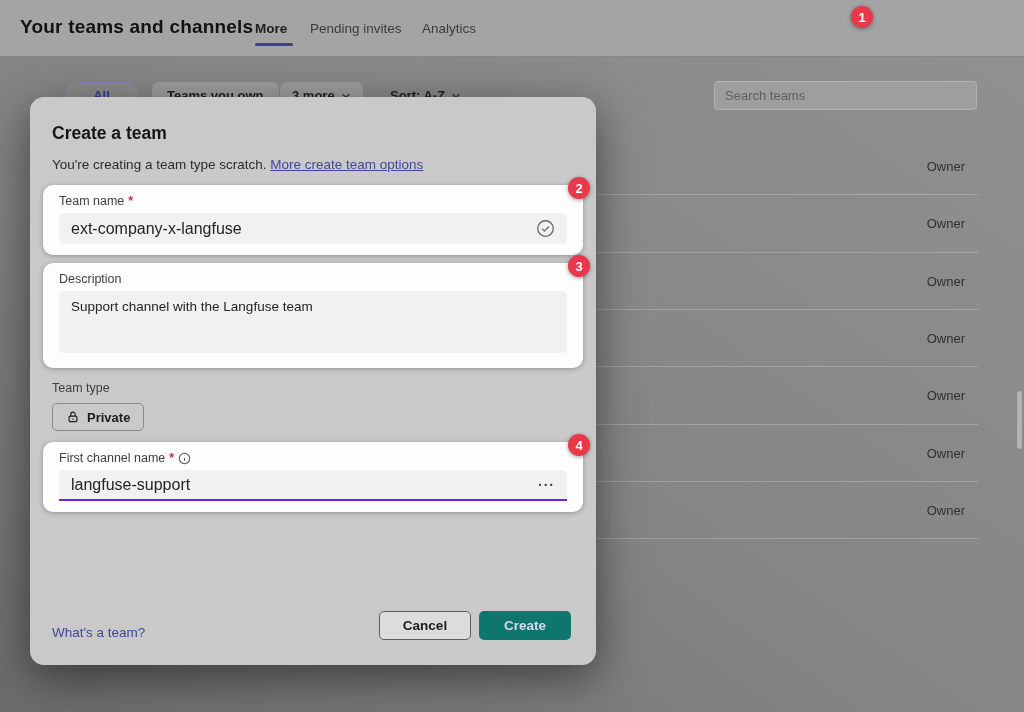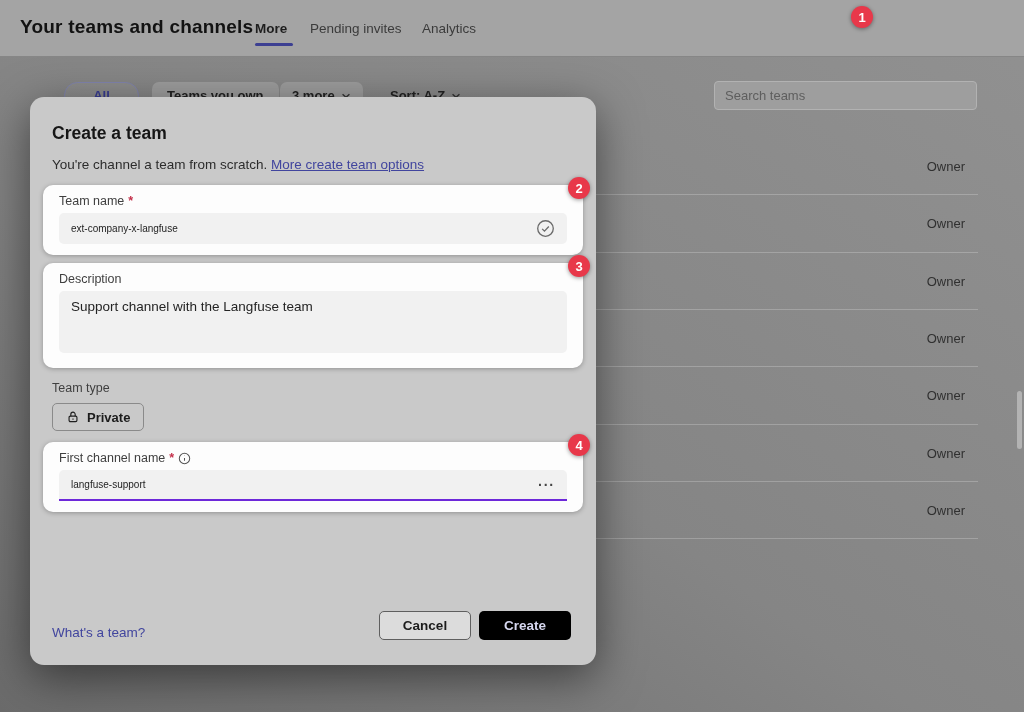--- a/index.html
+++ b/index.html
@@ -48,39 +48,39 @@
   .modal-sub a { color:#41459e; text-decoration:underline; cursor:pointer; }
 
   .field-card { position:relative; background:#fdfdfd; border-radius:10px;
                 padding:9px 16px 11px; box-shadow:0 1px 5px rgba(0,0,0,0.28); }
   .field-card + .field-card { margin-top:8px; }
   .field-label { font-size:12.5px; color:#3f3f3f; display:flex; align-items:center; gap:4px; }
   .req { color:#c4314b; font-weight:bold; }
   .text-input { margin-top:5px; height:31px; background:#f1f1f1; border-radius:5px;
                 display:flex; align-items:center; padding:0 12px; }
   .text-input input { flex:1; border:none; background:transparent; outline:none;
-                      font-family:inherit; font-size:10px; color:#242424; }
+                      font-family:inherit; font-size:16px; color:#242424; }
   .text-input.focused { border-bottom:2px solid #6d28d9; border-radius:5px 5px 0 0; }
   .desc-area { margin-top:5px; width:100%; height:62px; background:#f1f1f1; border:none;
                border-radius:5px; resize:none; outline:none; padding:8px 12px;
                font-family:inherit; font-size:13.5px; color:#242424; }
   .more-dots { font-size:14px; font-weight:bold; color:#444; letter-spacing:1px; cursor:pointer; }
 
   .team-type-block { margin:13px 0 0 9px; }
   .private-btn { margin-top:8px; height:28px; padding:0 13px; display:inline-flex; align-items:center; gap:7px;
                  background:transparent; border:1px solid #8a8a8a; border-radius:5px; cursor:pointer;
                  font-family:inherit; font-size:13px; font-weight:bold; color:#1c1c1c; }
 
   .modal-footer { margin-top:auto; display:flex; justify-content:space-between; align-items:flex-end;gap:8px; }
   .whats-link { margin-left:9px; font-size:13.5px; color:#41459e; cursor:pointer; }
   .footer-btns { display:flex; gap:8px; margin-right:12px; }
   .btn { height:29px; min-width:92px; border-radius:5px; font-family:inherit;
          font-size:13.5px; font-weight:bold; cursor:pointer; }
   .btn-cancel { background:#dcdcdc; border:1px solid #5f5f5f; color:#1c1c1c; }
-  .btn-create { background:#000000; border:none; color:#d6d7ef; }
+  .btn-create { background:#0f766e; border:none; color:#d6d7ef; }
 
   .num-badge { position:absolute; width:22px; height:22px; border-radius:50%;
                background:#e8384a; color:#fff; font-size:13px; font-weight:bold;
                display:flex; align-items:center; justify-content:center;
                box-shadow:0 1px 4px rgba(0,0,0,0.4); z-index:30; }
   .badge-1 { left:851px; top:6px; }
   .badge-on-card { top:-8px; right:-7px; }
   svg { display:block; }
 </style>
 </head>
@@ -130,21 +130,21 @@
   <div class="row-divider" style="top:424px"></div>
   <div class="owner-cell" style="top:446px">Owner</div>
   <div class="row-divider" style="top:481px"></div>
   <div class="owner-cell" style="top:503px">Owner</div>
   <div class="row-divider" style="top:538px"></div>
   <div class="scroll-thumb"></div>
 
   <div class="modal">
     <div class="modal-title">Create a team</div>
     <div class="modal-sub">
-      <span>You're channel a team from scratch.</span>
+      <span>You're creating a team type scratch.</span>
       <a>More create team options</a>
     </div>
 
     <div class="field-card">
       <div class="num-badge badge-on-card">2</div>
       <div class="field-label">
         <span>Team name</span>
         <span class="req">*</span>
       </div>
       <div class="text-input">

